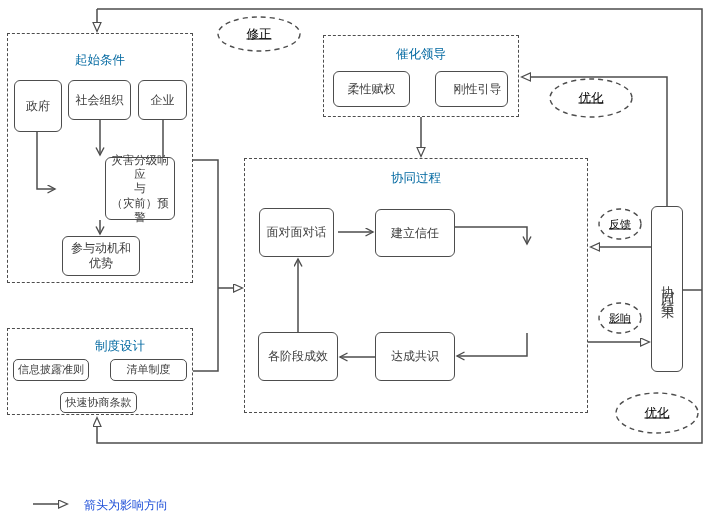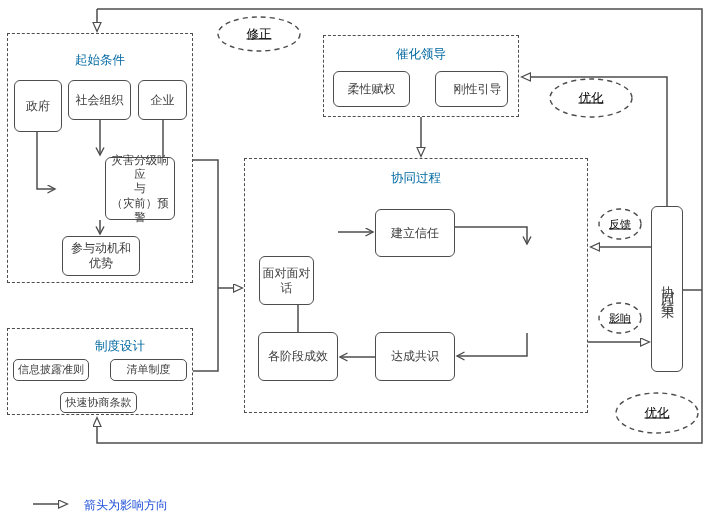--- a/index.html
+++ b/index.html
@@ -113,21 +113,21 @@
   <div class="node" style="left:62px;top:236px;width:78px;height:40px;">参与动机和
 优势</div>
 
   <div class="node small" style="left:13px;top:359px;width:76px;height:22px;">信息披露准则</div>
   <div class="node small" style="left:110px;top:359px;width:77px;height:22px;">清单制度</div>
   <div class="node small" style="left:60px;top:392px;width:77px;height:21px;">快速协商条款</div>
 
   <div class="node" style="left:333px;top:71px;width:77px;height:36px;">柔性赋权</div>
   <div class="node" style="left:435px;top:71px;width:73px;height:36px;padding-left:12px;">刚性引导</div>
 
-  <div class="node" style="left:259px;top:208px;width:55px;height:49px;margin-top:48px;">面对面对话</div>
+  <div class="node" style="left:259px;top:208px;width:75px;height:49px;">面对面对话</div>
   <div class="node" style="left:375px;top:209px;width:80px;height:48px;">建立信任</div>
   <div class="node" style="left:258px;top:332px;width:80px;height:49px;">各阶段成效</div>
   <div class="node" style="left:375px;top:332px;width:80px;height:49px;">达成共识</div>
 
   <div class="node" style="left:651px;top:206px;width:32px;height:166px;">
     <span class="vtext">协同结果</span>
   </div>
 
   <div class="elabel" style="left:259px;top:34px;">修正</div>
   <div class="elabel" style="left:591px;top:98px;">优化</div>

